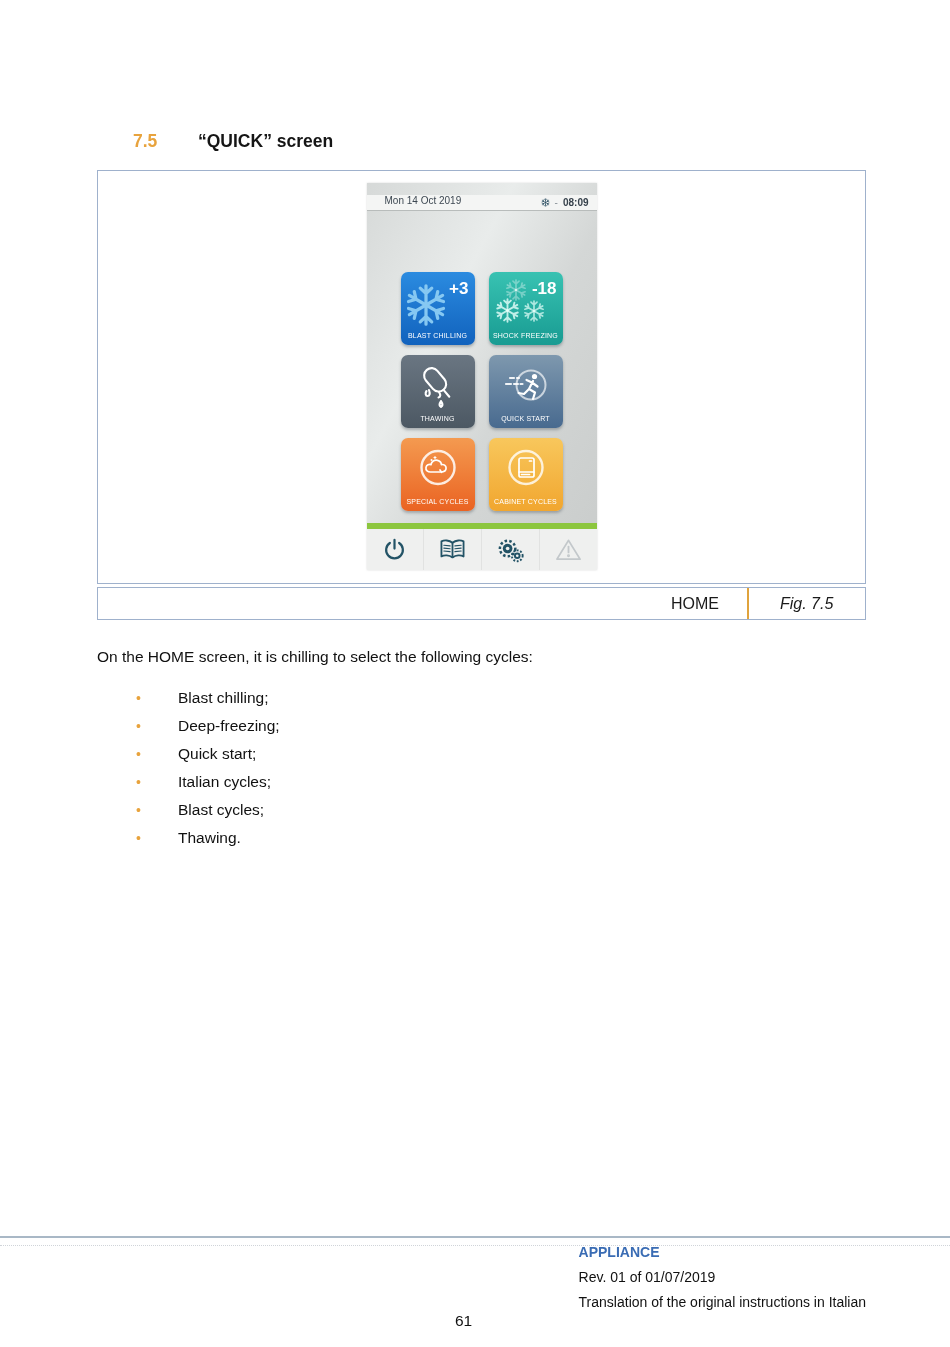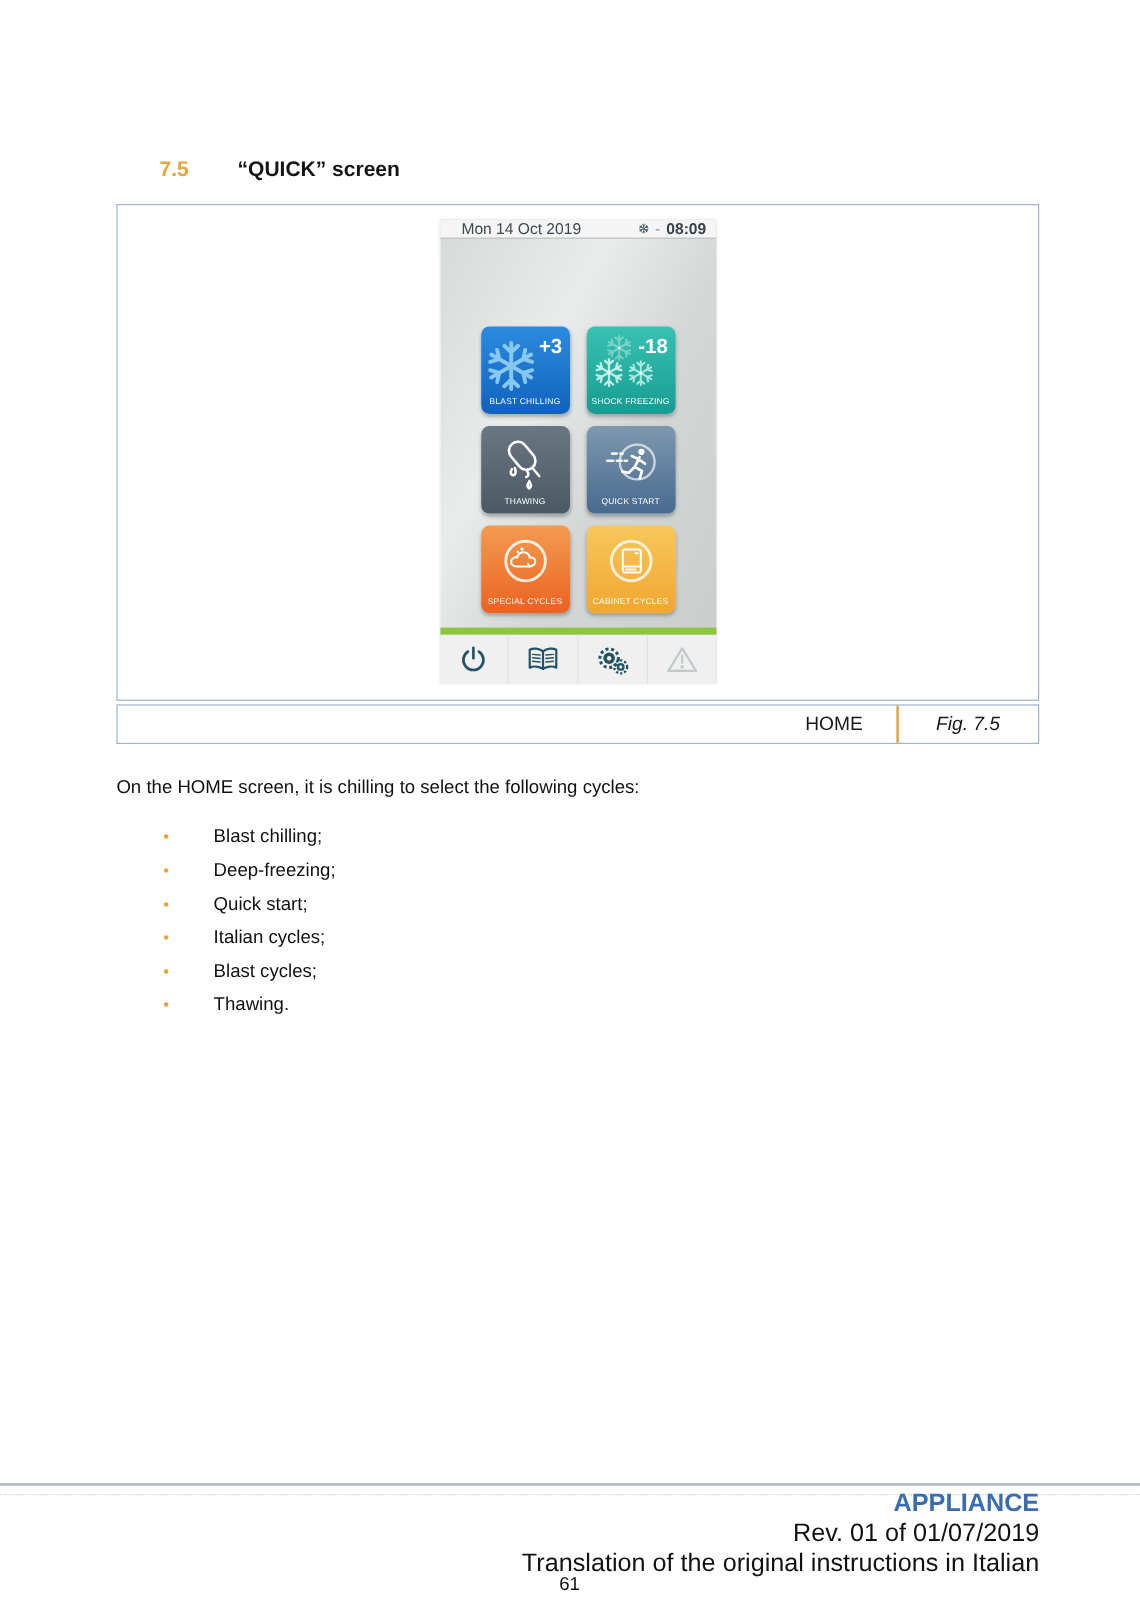--- a/index.html
+++ b/index.html
@@ -14,21 +14,21 @@
 
   
   .figure-frame { position:absolute; left:97px; top:170px; width:769px; height:414px; border:1px solid #9fb1cc; background:#fff; }
   .caption-row { position:absolute; left:97px; top:587px; width:769px; height:33px; border:1px solid #9fb1cc; display:flex; align-items:center; font-size:16px; }
   .caption-main { flex:1; text-align:right; padding-right:28px; color:#1a1a1a; }
   .caption-sep { width:2px; align-self:stretch; background:#e0a33c; }
   .caption-fig { width:116px; padding-left:31px; font-style:italic; color:#1a1a1a; }
 
   
   .screen { position:absolute; left:50%; transform:translateX(-50%); top:12px; width:230px; height:387px; background:linear-gradient(118deg,#d6d9d8 0%,#e9eceb 34%,#d4d7d6 58%,#c9cccb 100%); box-shadow:0 0 2px rgba(0,0,0,.15); }
-  .status-bar { position:absolute; top:0; left:0; right:0; height:16px; background:#f4f5f4; border-bottom:1px solid #b8bcbb; display:flex; justify-content:space-between; padding:0 8px 0 18px; font-size:13px; color:#3d4852; }
+  .status-bar { position:absolute; top:12px; left:0; right:0; height:16px; background:#f4f5f4; border-bottom:1px solid #b8bcbb; display:flex; justify-content:space-between; padding:0 8px 0 18px; font-size:10px; color:#3d4852; }
   .status-right { display:flex; align-items:center; gap:5px; }
   .status-right .dash { color:#8a9399; }
   .status-time { font-weight:bold; color:#37424c; }
 
   .tile-grid { position:absolute; top:89px; left:50%; transform:translateX(-50%); display:grid; grid-template-columns:74px 74px; grid-auto-rows:73px; column-gap:14px; row-gap:10px; }
   .tile { position:relative; border-radius:7px; box-shadow:0 2px 3px rgba(55,65,75,.35); overflow:hidden; cursor:pointer; }
   .t-blast   { background:linear-gradient(180deg,#2b8be0,#1162bd); }
   .t-shock   { background:linear-gradient(180deg,#38c2b2,#189b92); }
   .t-thaw    { background:linear-gradient(180deg,#6a7682,#4c5863); }
   .t-quick   { background:linear-gradient(180deg,#7e98ae,#486a8f); }
@@ -53,23 +53,23 @@
 
   
   .intro { position:absolute; left:97px; top:648px; font-size:15.5px; color:#111; }
   .cycles { position:absolute; left:136px; top:689px; list-style:none; }
   .cycles li { display:flex; align-items:baseline; height:28px; font-size:15.5px; color:#111; }
   .cycles .bullet { color:#e8a33d; font-size:14px; width:42px; }
 
   
   .footer-rule { position:absolute; left:0; top:1236px; width:950px; height:2px; background:#a9b8c6; }
   .footer-dots { position:absolute; left:0; top:1245px; width:950px; border-top:1px dotted rgba(150,160,170,.45); }
-  .footer-text { position:absolute; right:84px; top:1240px; text-align:right; font-size:21px; line-height:25px; color:#111; }
+  .footer-text { position:absolute; right:84px; top:1240px; font-size:14px; line-height:25px; color:#111; }
   .footer-brand { font-weight:bold; color:#3a6cb4; }
-  .page-number { position:absolute; left:466px; top:1312px; font-size:15.5px; color:#111; }
+  .page-number { position:absolute; left:455px; top:1312px; font-size:15.5px; color:#111; }
 </style>
 </head>
 <body>
 
 <svg width="0" height="0" style="position:absolute">
   <defs>
     <g id="flake" fill="none" stroke="currentColor" stroke-width="1.7" stroke-linecap="round">
       <g>
           <path d="M0 0 V-10 M0 -6 L-3 -8.8 M0 -6 L3 -8.8"></path>
         </g>

